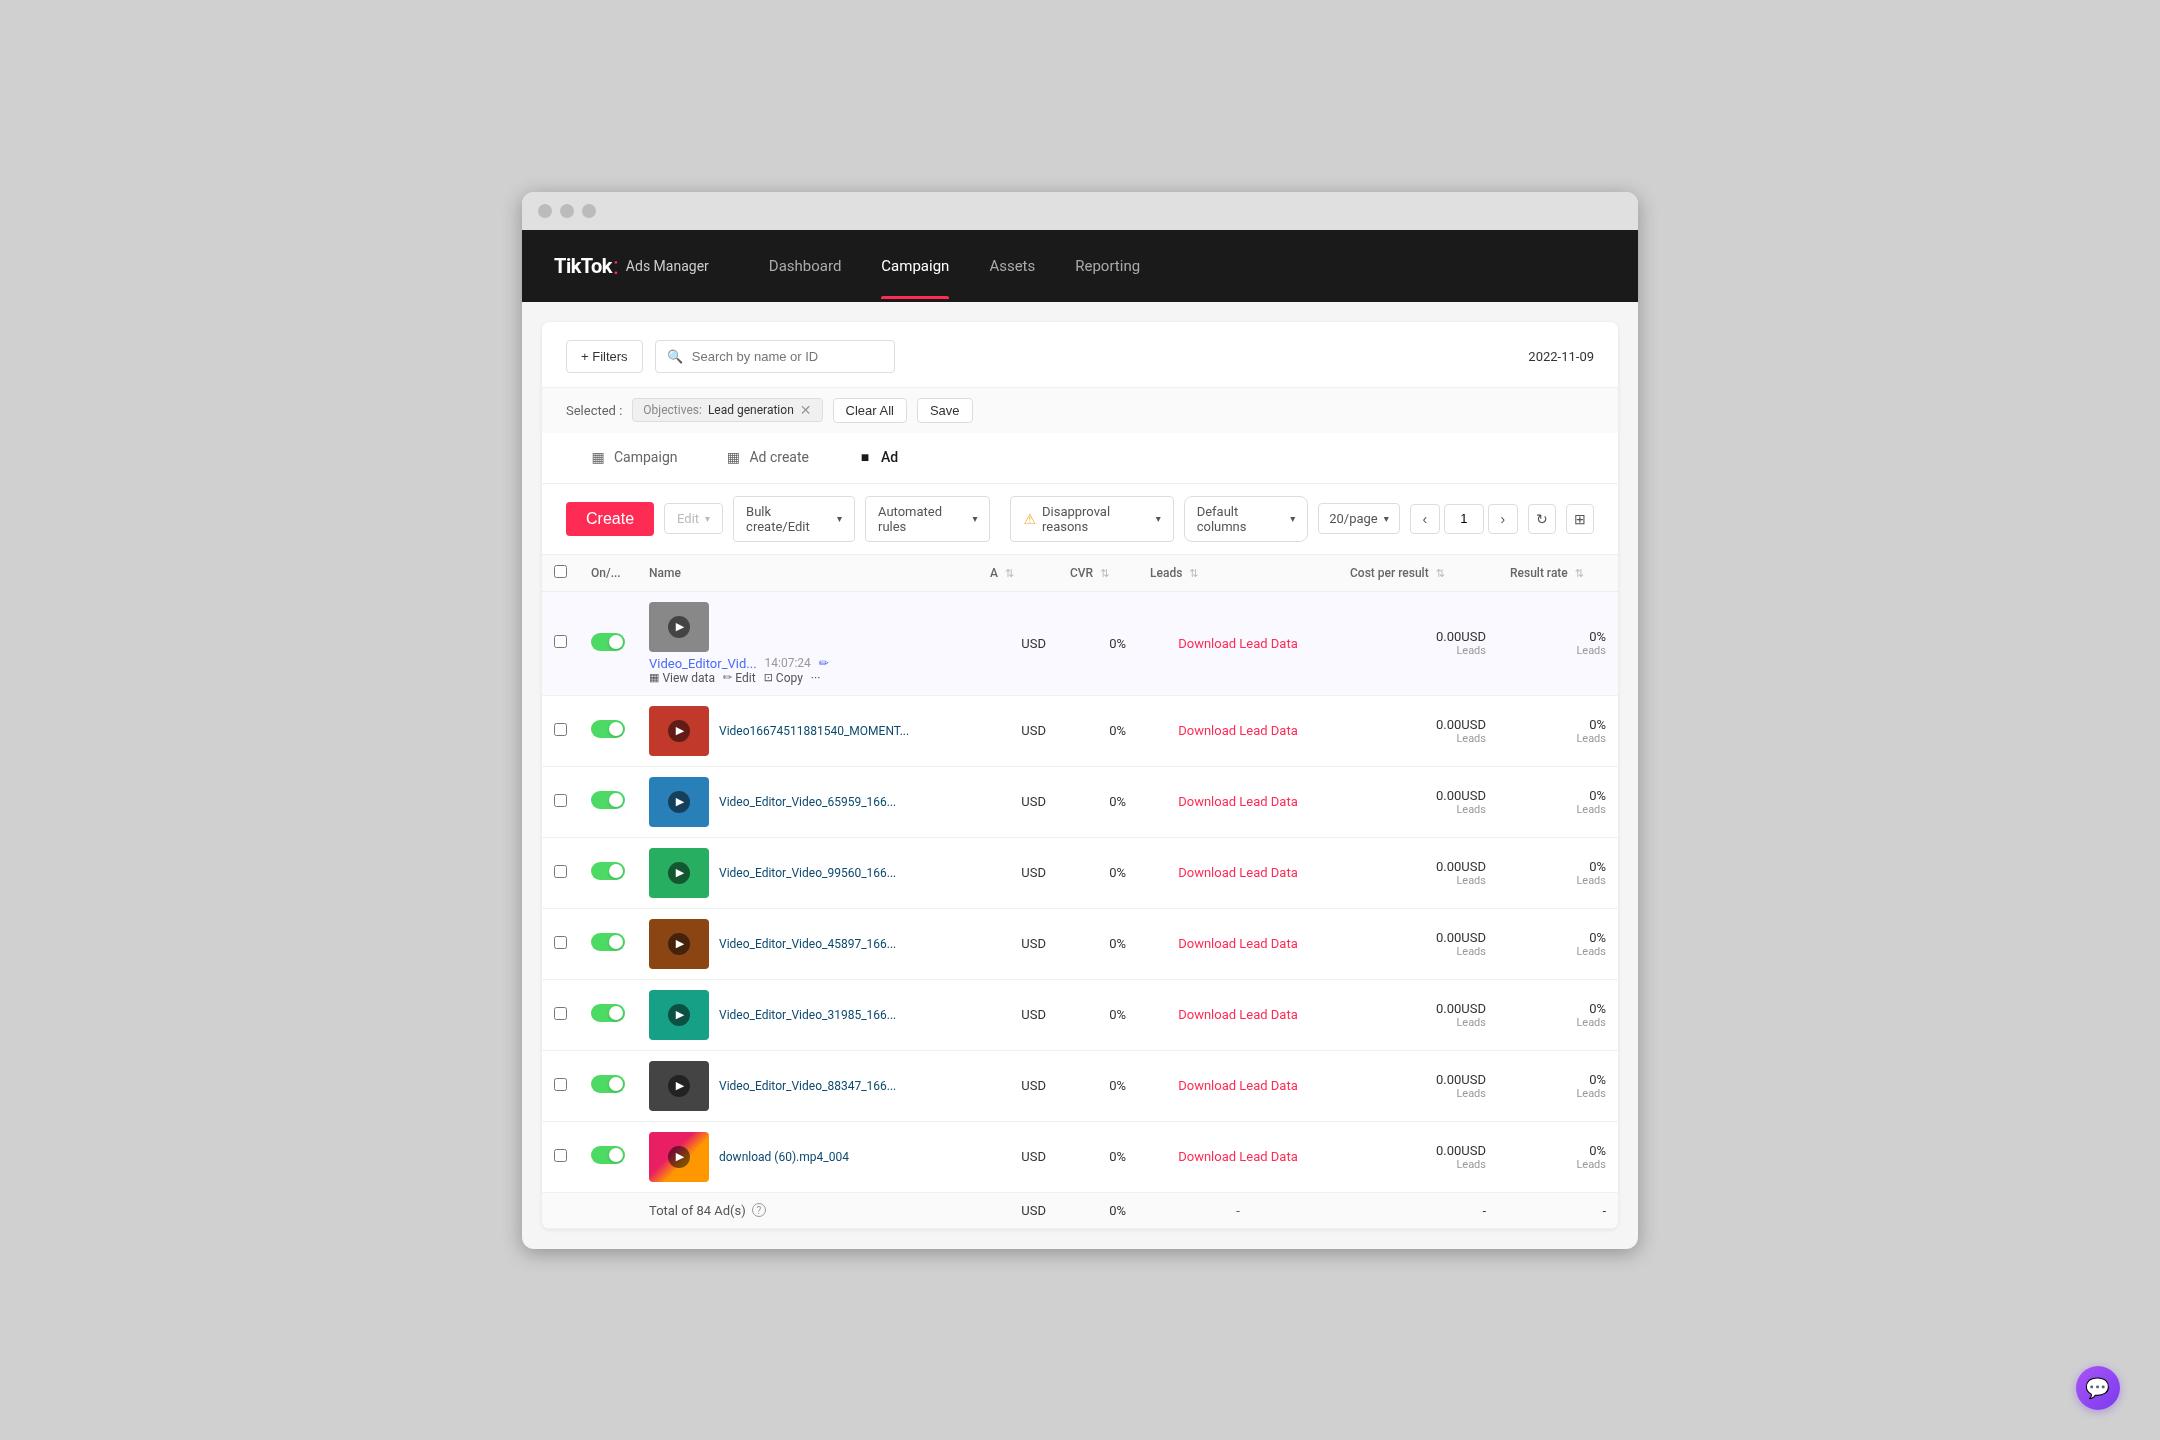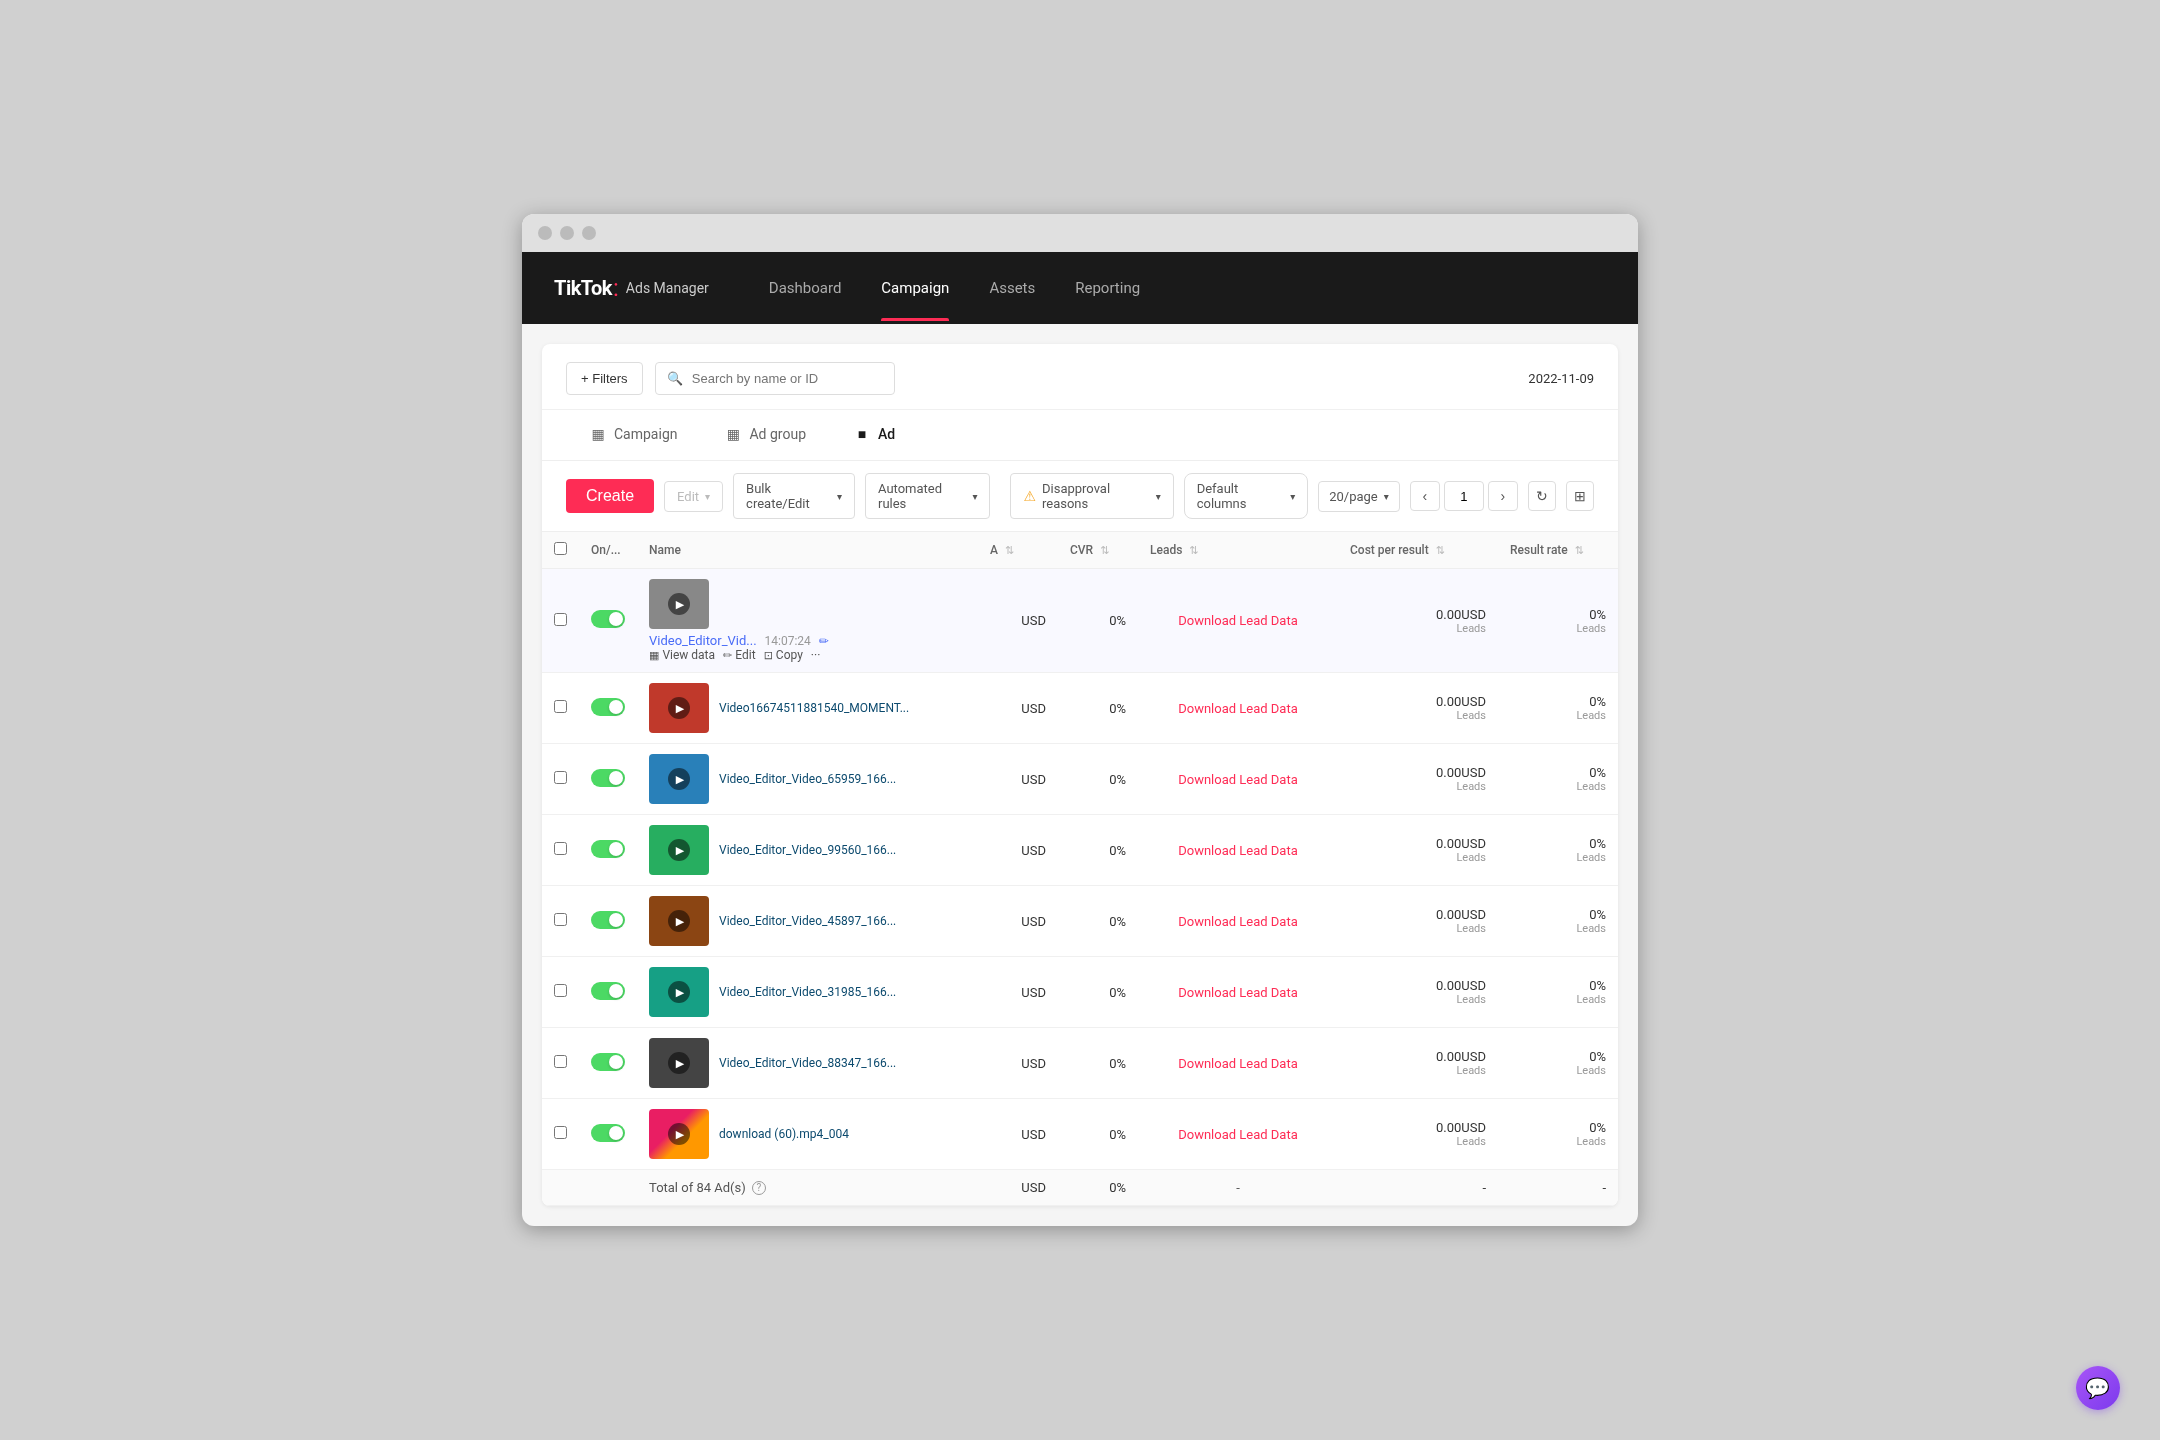--- a/index.html
+++ b/index.html
@@ -552,29 +552,39 @@
         <div class="filter-left">
           <button class="filter-btn">+ Filters</button>
           <div class="search-box">
             <span style="color:#bbb; font-size:13px;">🔍</span>
             <input type="text" placeholder="Search by name or ID" style="">
           </div>
         </div>
         <div class="date-display">2022-11-09</div>
       </div>
 
+      <div class="selected-bar">
+        <span class="selected-label">Selected :</span>
+        <div class="filter-tag">
+          <span class="filter-tag-label">Objectives:</span>
+          <span>Lead generation</span>
+          <span class="filter-tag-x">✕</span>
+        </div>
+        <button class="clear-all-btn">Clear All</button>
+        <button class="save-btn">Save</button>
+      </div>
 
       <div class="tab-row">
         <div class="tab">
           <span class="tab-icon">▦</span>
           <span>Campaign</span>
         </div>
         <div class="tab">
           <span class="tab-icon">▦</span>
-          <span>Ad group</span>
+          <span>Ad create</span>
         </div>
         <div class="tab active">
           <span class="tab-icon" style="color:#1a1a1a;">■</span>
           <span>Ad</span>
         </div>
       </div>
 
       <div class="toolbar">
         <button class="create-btn">Create</button>
         <div class="toolbar-btn disabled">

